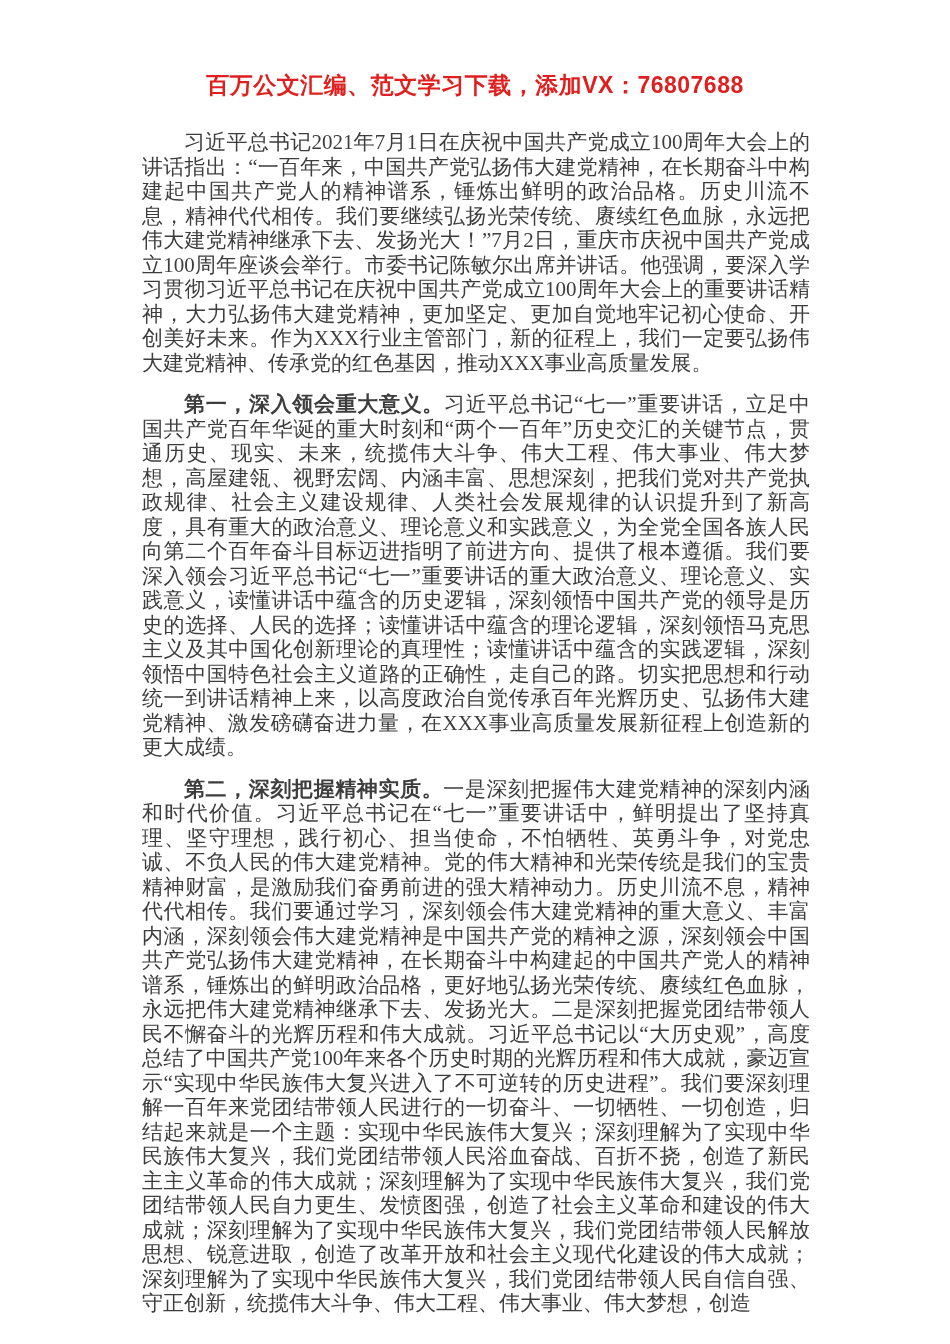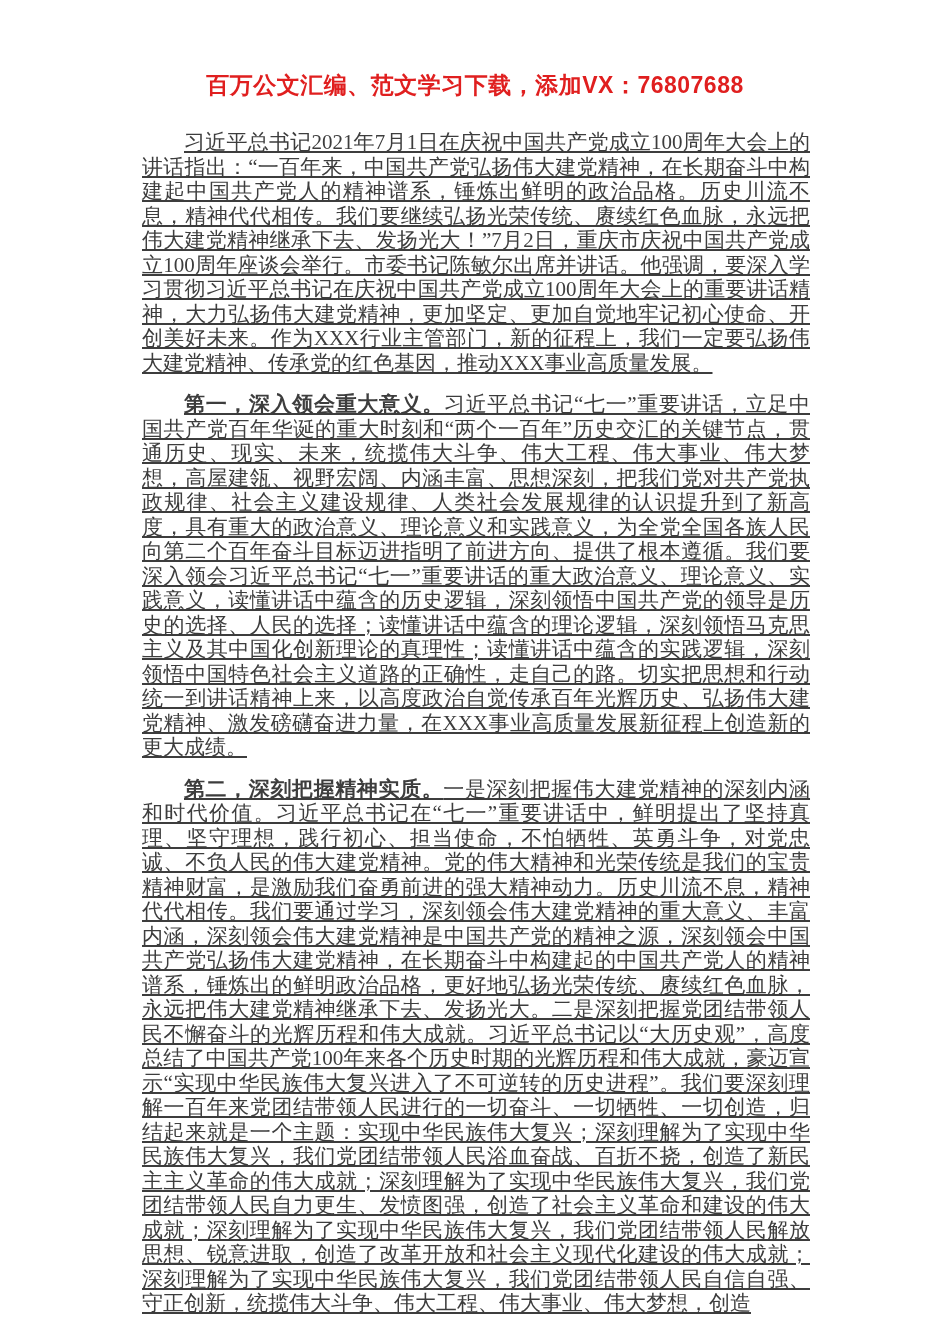--- a/index.html
+++ b/index.html
@@ -30,21 +30,20 @@
     padding: 30px 140px 0 142px;
     font-family: "Liberation Serif", "DejaVu Serif", serif;
     font-size: 21px;
     line-height: 24.5px;
     color: #3d3d3d;
     text-align: justify;
   }
   .content p {
     margin: 0 0 17px 0;
     text-indent: 2em;
-    text-decoration: underline;
   }
   .lead {
     font-weight: bold;
   }
 </style>
 </head>
 <body>
 
 <div class="page">
 

